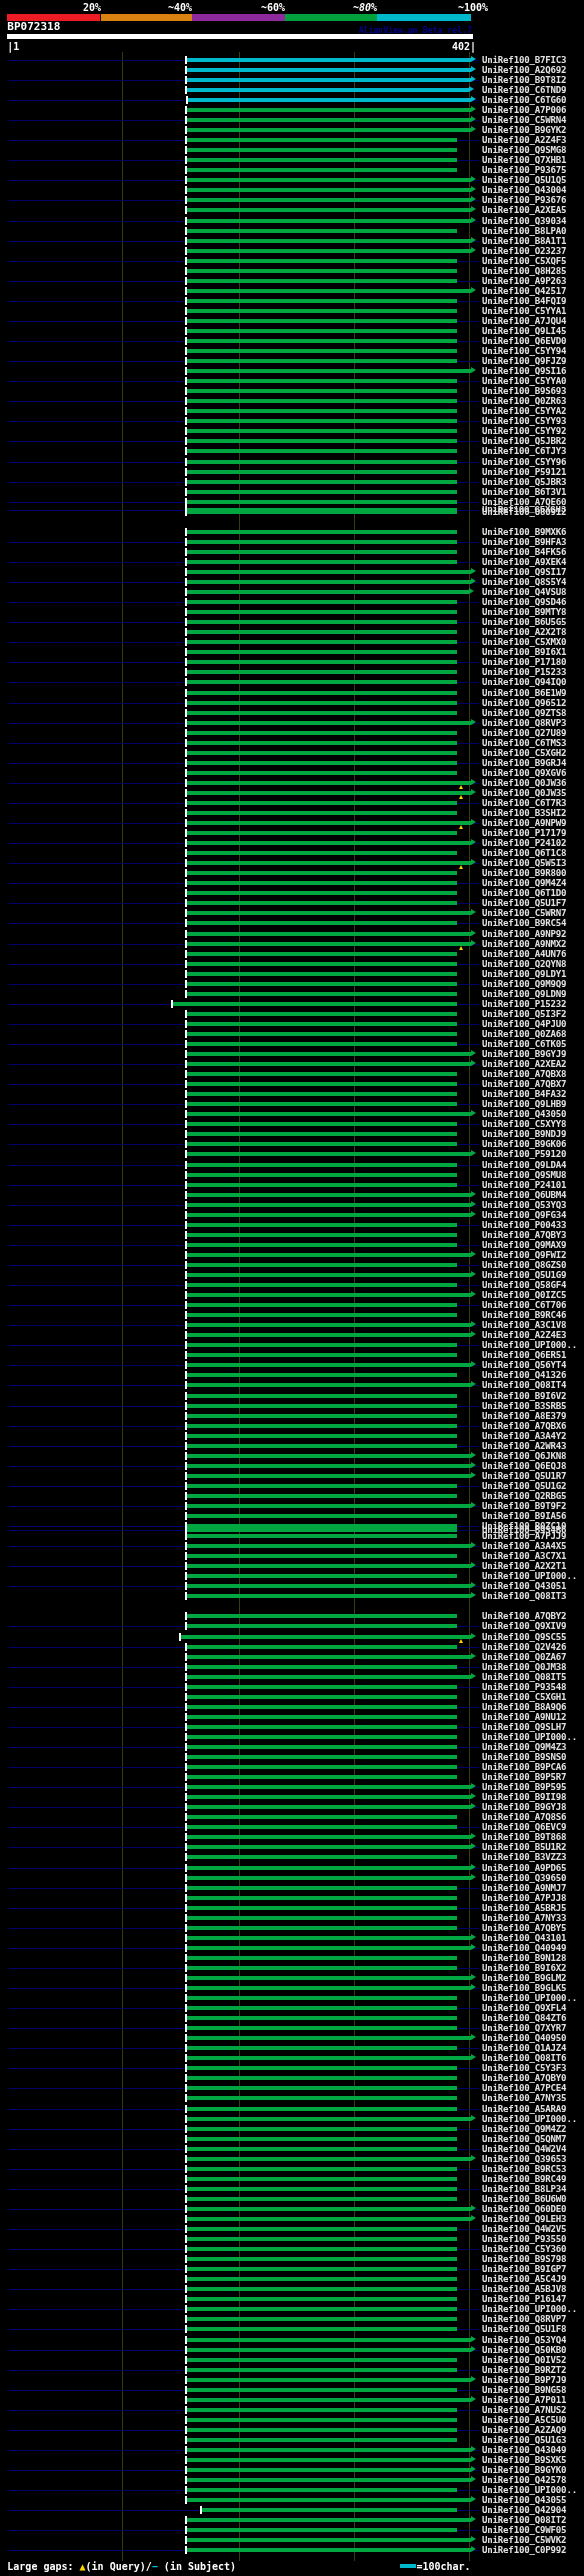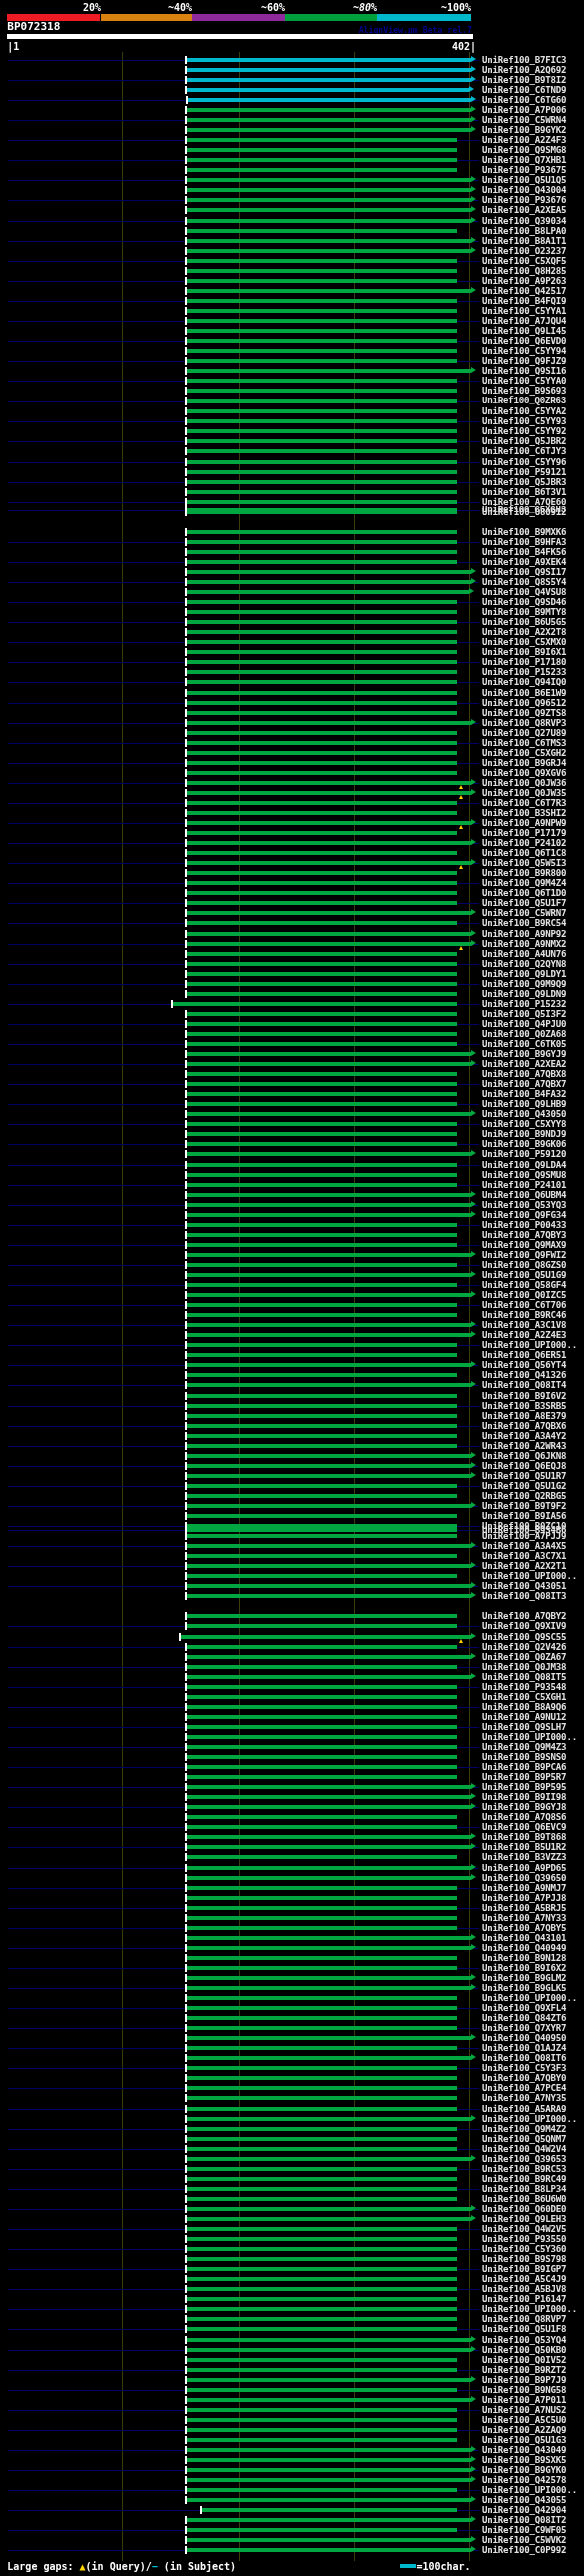--- a/index.html
+++ b/index.html
@@ -43,21 +43,21 @@
   <div id="scaleBar">
       <div class="scale-seg" style="left: 7.3px; width: 93px; background: rgb(237, 28, 36);"></div>
       <div class="scale-label" style="left: 37px; width: 64px;">20%</div>
       <div class="scale-seg" style="left: 101px; width: 91px; background: rgb(217, 130, 15);"></div>
       <div class="scale-label" style="left: 128px; width: 64px;">~40%</div>
       <div class="scale-seg" style="left: 192px; width: 93px; background: rgb(142, 42, 156);"></div>
       <div class="scale-label" style="left: 221px; width: 64px;">~60%</div>
       <div class="scale-seg" style="left: 285px; width: 92px; background: rgb(0, 161, 60);"></div>
       <div class="scale-label" style="left: 313px; width: 64px; font-style: italic;">~80%</div>
       <div class="scale-seg" style="left: 377px; width: 94px; background: rgb(0, 184, 204);"></div>
-      <div class="scale-label" style="left: 407px; width: 64px;">~100%</div>
+      <div class="scale-label" style="left: 424px; width: 64px;">~100%</div>
     </div>
 
   <div class="query-name">BP072318</div>
   <div class="version">AlignView.pm Beta rel.7</div>
   <div class="query-bar"></div>
   <div class="ruler-left">|1</div>
   <div class="ruler-right">402|</div>
 
   <div id="gridLayer">
       <div class="gridline" style="left: 122px;"></div>
@@ -263,21 +263,21 @@
         <div class="baseline"></div>
         <div class="bar" style="left: 186px; width: 271px; background: rgb(0, 166, 64);"></div>
         <div class="start-tick" style="left: 185px;"></div>
         <div class="lbl">UniRef100_C5YYA0</div>
       </div>
       <div class="row" style="top: 386px;">
         <div class="bar" style="left: 186px; width: 271px; background: rgb(0, 166, 64);"></div>
         <div class="start-tick" style="left: 185px;"></div>
         <div class="lbl">UniRef100_B9S693</div>
       </div>
-      <div class="row" style="top: 396px; font-family: Liberation Mono, monospace;">
+      <div class="row" style="top: 396px;">
         <div class="baseline"></div>
         <div class="bar" style="left: 186px; width: 271px; background: rgb(0, 166, 64);"></div>
         <div class="start-tick" style="left: 185px;"></div>
         <div class="lbl">UniRef100_Q0ZR63</div>
       </div>
       <div class="row" style="top: 406px;">
         <div class="bar" style="left: 186px; width: 271px; background: rgb(0, 166, 64);"></div>
         <div class="start-tick" style="left: 185px;"></div>
         <div class="lbl">UniRef100_C5YYA2</div>
       </div>

